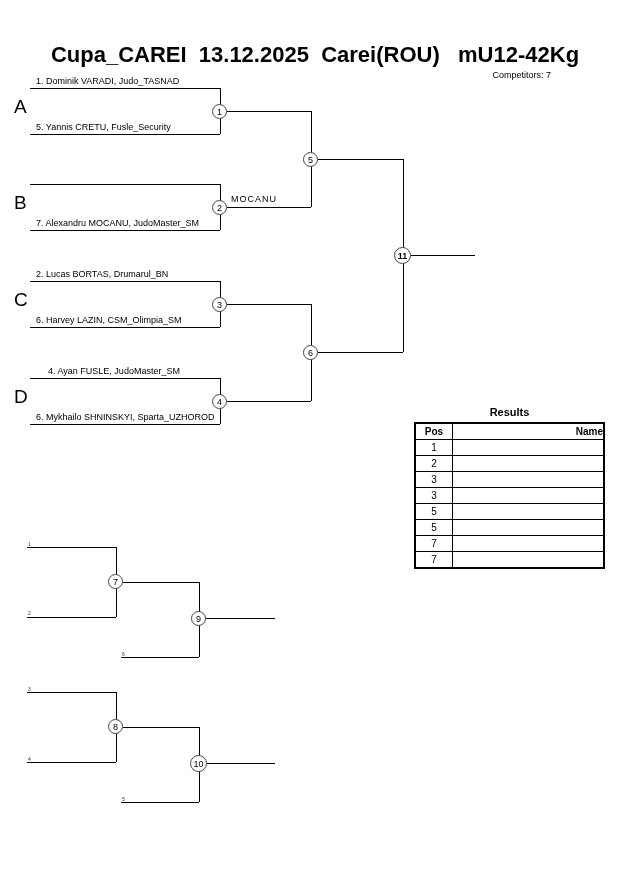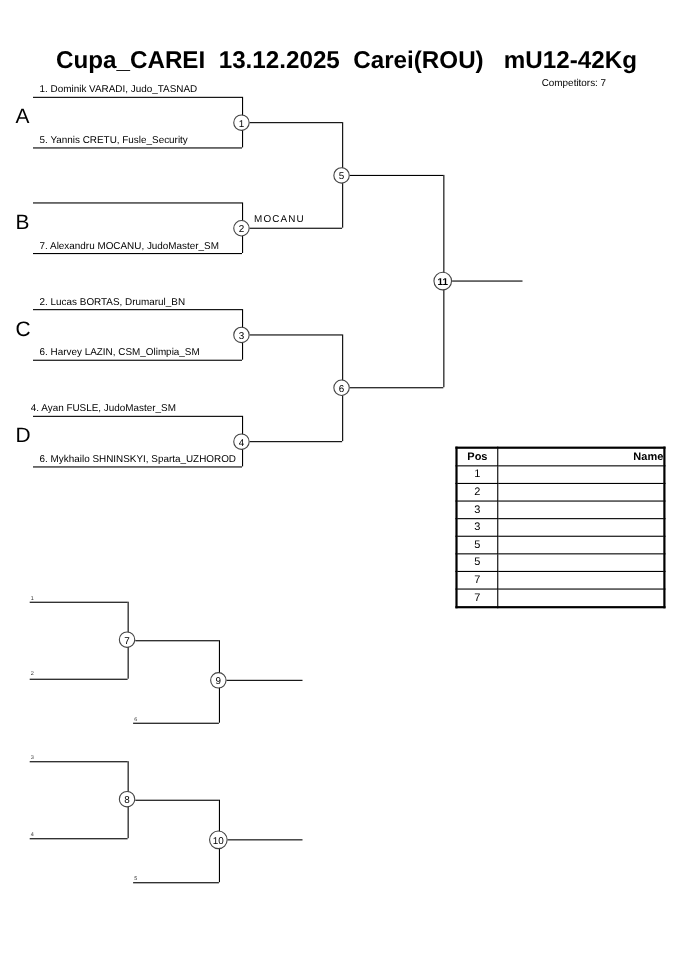--- a/index.html
+++ b/index.html
@@ -180,21 +180,21 @@
 
   <div class="slot" style="left:36px; top:269px;">2. Lucas BORTAS, Drumarul_BN</div>
   <div class="hline" style="left:30px; top:281px; width:190px;"></div>
 
   <div class="slot" style="left:36px; top:315px;">6. Harvey LAZIN, CSM_Olimpia_SM</div>
   <div class="hline" style="left:30px; top:327px; width:190px;"></div>
 
   <div class="vline" style="left:220px; top:281px; height:46px;"></div>
   <div class="node" style="left:212px; top:297px;">3</div>
 
-  <div class="slot" style="left:28px; top:366px;">4. Ayan FUSLE, JudoMaster_SM</div>
+  <div class="slot" style="left:48px; top:366px;">4. Ayan FUSLE, JudoMaster_SM</div>
   <div class="hline" style="left:30px; top:378px; width:190px;"></div>
 
   <div class="slot" style="left:36px; top:412px;">6. Mykhailo SHNINSKYI, Sparta_UZHOROD</div>
   <div class="hline" style="left:30px; top:424px; width:190px;"></div>
 
   <div class="vline" style="left:220px; top:378px; height:46px;"></div>
   <div class="node" style="left:212px; top:394px;">4</div>
 
   <div class="hline" style="left:227px; top:304px; width:84px;"></div>
   <div class="hline" style="left:227px; top:401px; width:84px;"></div>
@@ -237,20 +237,21 @@
   <div class="hline" style="left:123px; top:727px; width:76px;"></div>
 
   <div class="seedlabel" style="left:122px; top:797px;">5</div>
   <div class="hline" style="left:121px; top:802px; width:78px;"></div>
 
   <div class="vline" style="left:199px; top:727px; height:75px;"></div>
   <div class="node wide" style="left:190px; top:755px;">10</div>
   <div class="hline" style="left:207px; top:763px; width:68px;"></div>
 
   <div class="results-wrap">
+    <div class="results-title">Results</div>
     <table class="results">
       <thead>
         <tr>
           <th class="col-pos">Pos</th>
           <th class="col-name">Name</th>
         </tr>
       </thead>
       <tbody id="results-body">
           <tr>
             <td class="col-pos">1</td>

